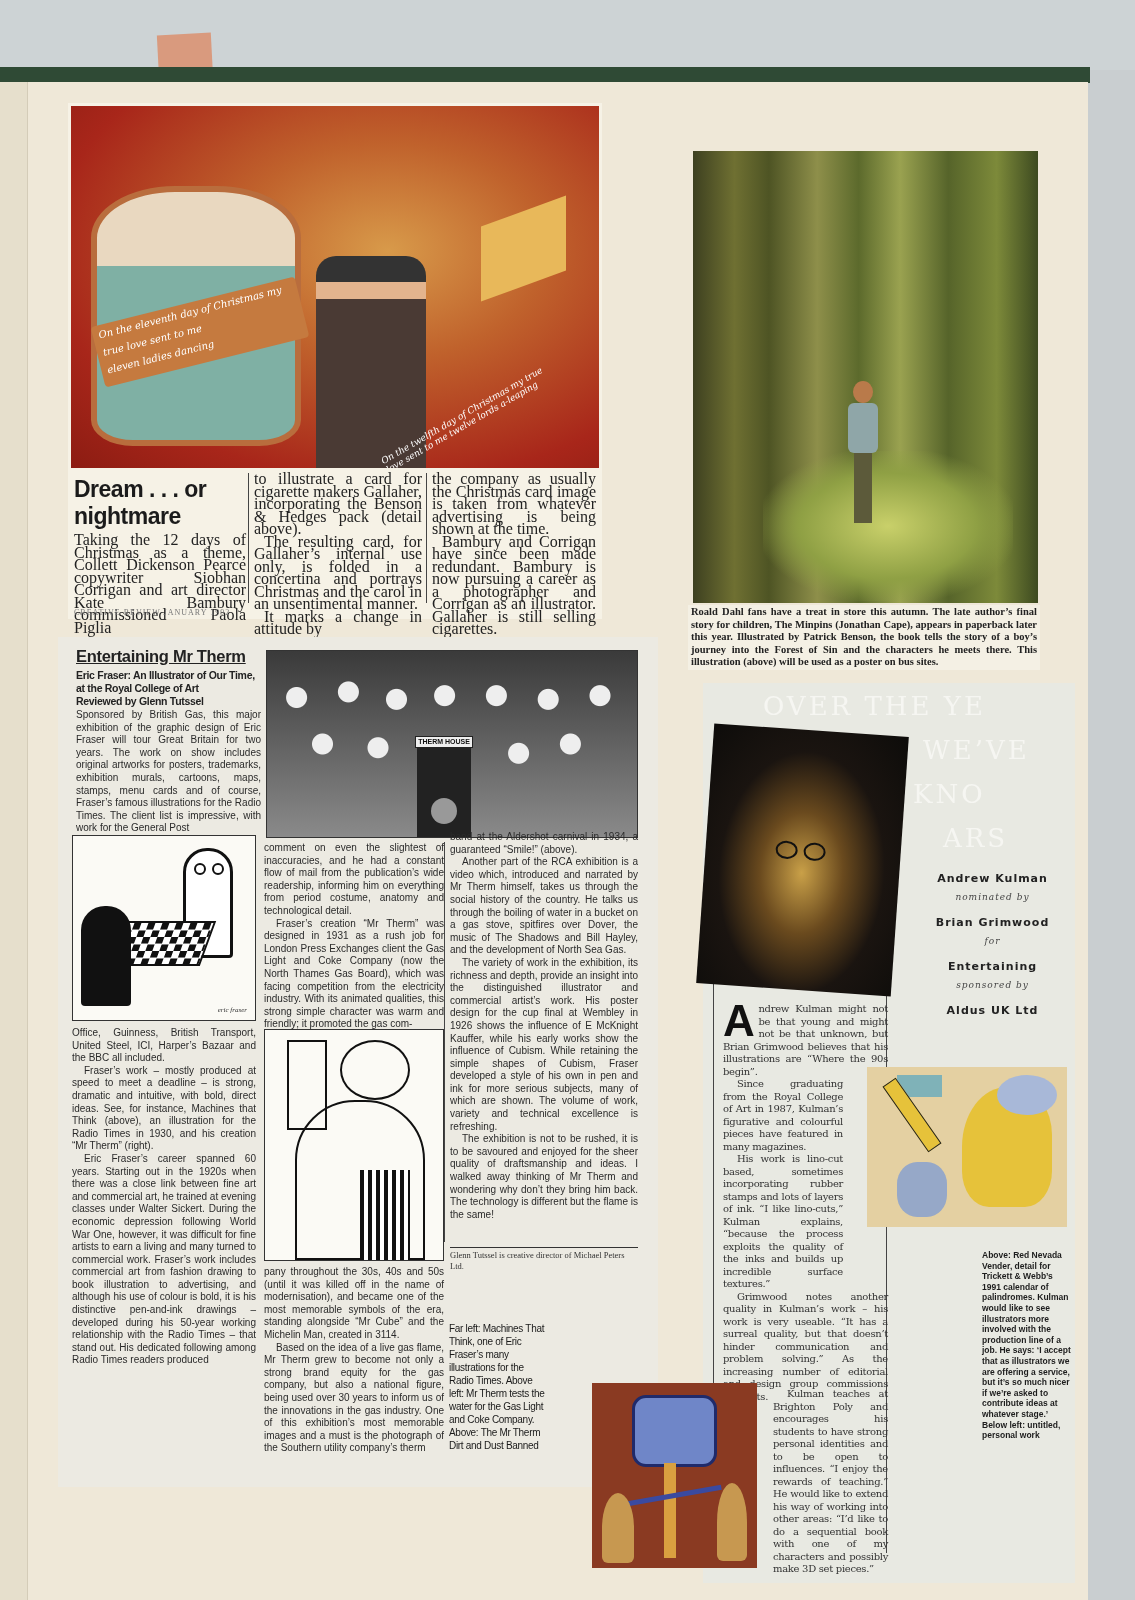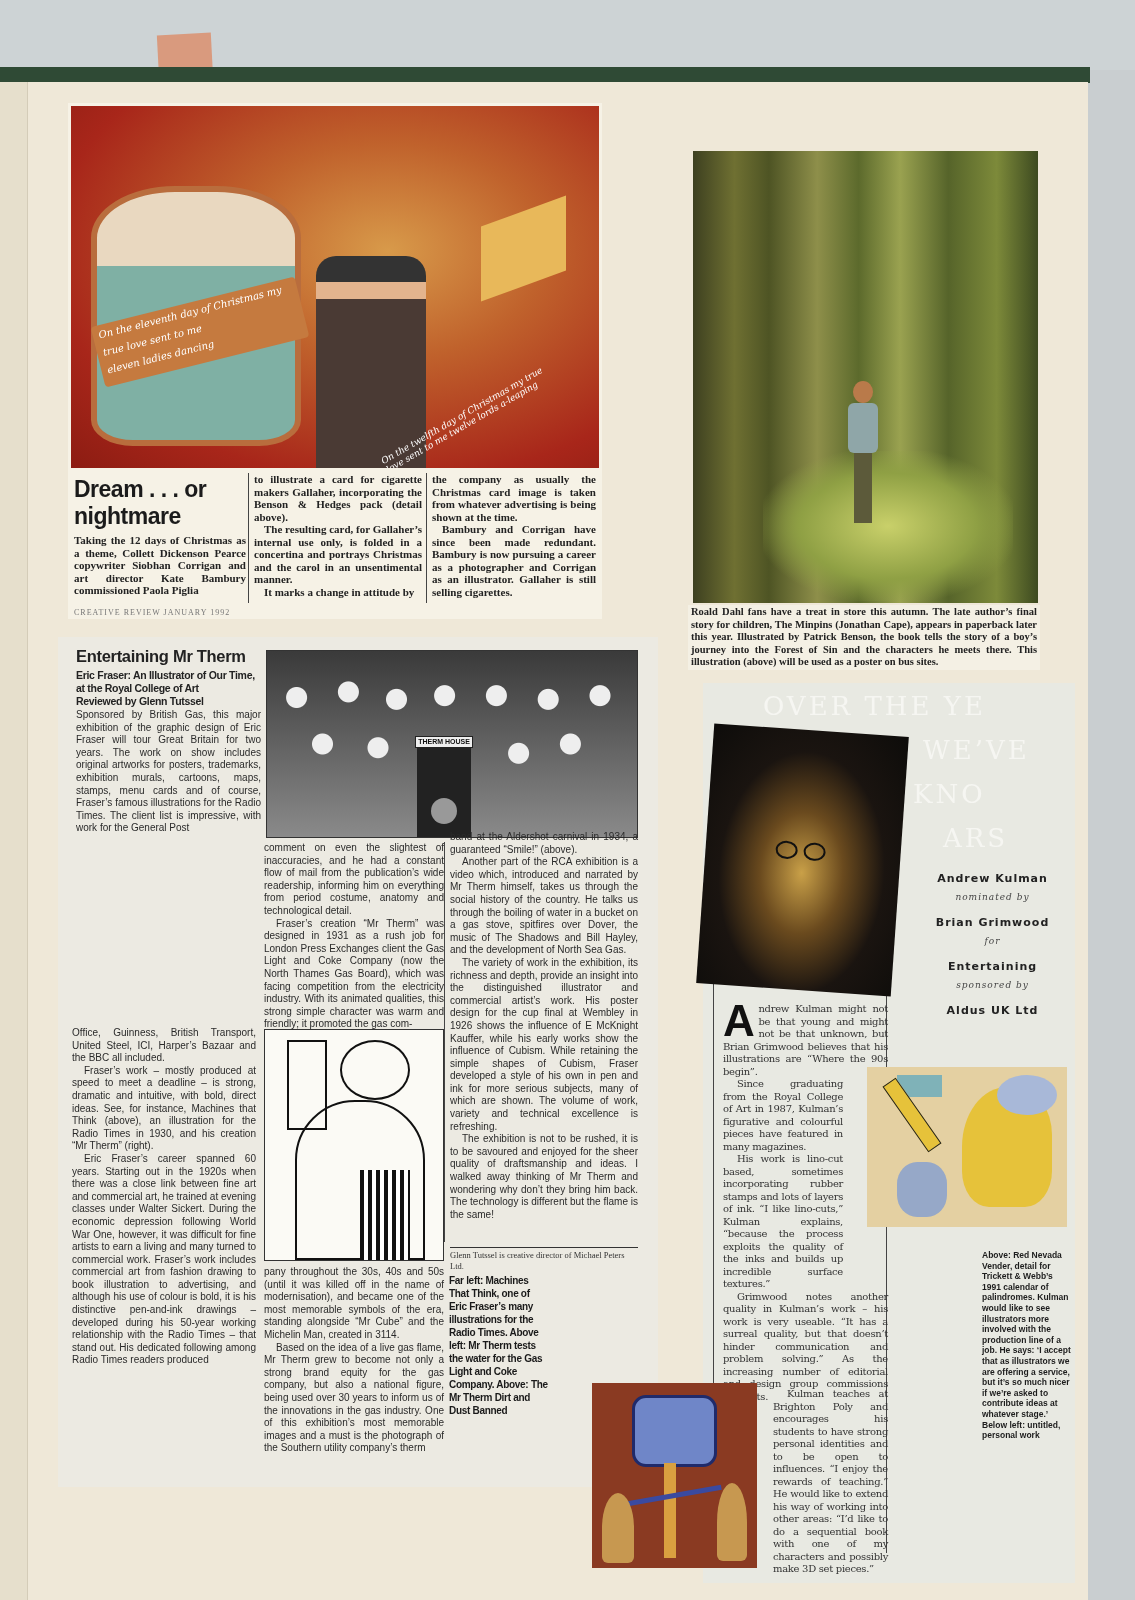--- a/index.html
+++ b/index.html
@@ -15,39 +15,39 @@
   .art-christmas { position: absolute; left: 3px; top: 3px; width: 528px; height: 362px;
     background: radial-gradient(ellipse at 60% 40%, #d89a4a 0%, #c0622c 35%, #a8261a 75%, #8c1c12 100%); overflow: hidden; }
   .drum { position: absolute; left: 20px; top: 80px; width: 210px; height: 260px; border-radius: 40% 40% 20% 20%/20% 20% 10% 10%;
     background: linear-gradient(#e9d8c0 0 30%, #7fb0a4 30% 100%); border: 6px solid #b96d3d; }
   .banner { position: absolute; left: 24px; top: 195px; width: 210px; height: 62px; background: #c57a3f; transform: rotate(-14deg); border-radius: 4px; }
   .lyric { position: absolute; color: #fff; font-family: "DejaVu Serif", serif; font-style: italic; font-size: 10px; }
   .tophat { position: absolute; left: 245px; top: 150px; width: 110px; height: 215px; background: linear-gradient(#333 0 12%, #e3b48e 12% 20%, #4a3a34 20% 100%); border-radius: 20px 20px 0 0; }
   .box { position: absolute; left: 410px; top: 105px; width: 85px; height: 75px; background: #e8b85a; transform: skewY(-20deg); }
 
   .c1-head { position: absolute; left: 6px; top: 373px; width: 172px; font-family: "Liberation Sans", sans-serif; font-weight: 900; font-size: 23px; line-height: 27px; color: #1b1b1b; letter-spacing: -0.5px; }
-  .c1-col { position: absolute; top: 370px; font-size: 11px; line-height: 12.5px; text-align: justify; font-weight: bold; }
+  .c1-col { position: absolute; top: 370px; font-size: 16px; line-height: 12.5px; text-align: justify; }
   .c1-col p { text-indent: 10px; }
   .c1-col p.first { text-indent: 0; }
   .rule-v { position: absolute; width: 1px; background: #444; }
   .c1-foot { position: absolute; left: 6px; top: 505px; font-size: 8px; color: #777; font-family: Liberation Serif, serif; letter-spacing: 1px; text-align: right; }
 
   
   .forest { position: absolute; left: 693px; top: 151px; width: 345px; height: 452px;
     background: linear-gradient(90deg, #3d4020 0%, #6f7032 12%, #4e5424 22%, #8e8f4a 36%, #5c6a2c 48%, #9aa250 60%, #56642a 74%, #7d8a3a 88%, #3d4a20 100%); }
   .forest .light { position: absolute; left: 70px; top: 300px; width: 250px; height: 150px; background: radial-gradient(ellipse at center, #c9d06a 0%, #8fa044 50%, transparent 75%); }
   .forest .boy { position: absolute; left: 155px; top: 230px; width: 30px; height: 150px; }
   .forest .boy .head { width: 20px; height: 22px; border-radius: 50%; background: #b97a4a; margin-left: 5px; }
   .forest .boy .shirt { width: 30px; height: 50px; background: #8fa6a8; border-radius: 6px; }
   .forest .boy .legs { width: 18px; height: 70px; background: #5c5a3a; margin-left: 6px; }
   .forest-cap { position: absolute; left: 688px; top: 605px; width: 352px; font-weight: bold; font-size: 10.5px; line-height: 12.5px; text-align: justify; background: #f4f0e4; padding: 1px 3px; }
 
   
   .clip2 { position: absolute; left: 58px; top: 637px; width: 600px; height: 850px; background: #eceae2; }
-  .c2-head { position: absolute; left: 18px; top: 10px; font-family: "Liberation Sans", sans-serif; font-weight: bold; font-size: 16.5px; color: #222; letter-spacing: -0.3px; }
+  .c2-head { position: absolute; left: 18px; top: 10px; font-family: "Liberation Sans", sans-serif; font-weight: bold; font-size: 16.5px; color: #222; letter-spacing: -0.3px; text-decoration: underline; }
   .c2-sub { position: absolute; left: 18px; top: 32px; width: 185px; font-family: "Liberation Sans", sans-serif; font-weight: bold; font-size: 10.5px; line-height: 13px; letter-spacing: -0.3px; }
   .txt { position: absolute; font-family: Liberation Sans, sans-serif; font-size: 10px; line-height: 12.6px; text-align: justify; color: #2a2a2a; }
   .txt p { text-indent: 12px; }
   .txt p.first { text-indent: 0; }
   .photo-therm { position: absolute; left: 208px; top: 13px; width: 372px; height: 188px;
     background: repeating-radial-gradient(circle at 20px 30px, #d8d4cc 0 8px, #444 9px 22px); filter: grayscale(1); overflow: hidden; border: 1px solid #333; }
   .photo-therm .bg { position: absolute; inset: 0; background:
       radial-gradient(circle at 8% 25%, #eee 0 10px, transparent 11px),
       radial-gradient(circle at 22% 22%, #eee 0 10px, transparent 11px),
       radial-gradient(circle at 35% 26%, #eee 0 10px, transparent 11px),
@@ -69,21 +69,21 @@
   .board { position: absolute; left: 45px; top: 85px; width: 90px; height: 45px; transform: skewX(-20deg);
     background: repeating-conic-gradient(#111 0 25%, #fff 0 50%) 0 0/14px 14px; border: 2px solid #111; }
   .person { position: absolute; left: 8px; top: 70px; width: 50px; height: 100px; background: #111; border-radius: 24px 24px 4px 4px; }
   .sig { position: absolute; right: 8px; bottom: 6px; font-style: italic; font-size: 7px; color: #333; }
   .illus-therm { position: absolute; left: 206px; top: 392px; width: 180px; height: 232px; border: 1px solid #333; background: #fbfaf5; overflow: hidden; }
   .door { position: absolute; left: 22px; top: 10px; width: 40px; height: 90px; border: 2px solid #111; }
   .flame-head { position: absolute; left: 75px; top: 10px; width: 70px; height: 60px; border: 2px solid #111; border-radius: 50%; }
   .therm-body { position: absolute; left: 30px; top: 70px; width: 130px; height: 160px; border: 2px solid #111; border-radius: 60px 60px 0 0; }
   .bucket { position: absolute; left: 95px; top: 140px; width: 50px; height: 90px; background: repeating-linear-gradient(90deg, #111 0 4px, #fff 4px 8px); }
   .rule-h { position: absolute; height: 1px; background: #333; }
-  .caption-bold { position: absolute; font-family: "Liberation Sans", sans-serif; font-weight: bold; font-size: 10px; line-height: 13px; letter-spacing: -0.3px; color: #1a1a1a; }
+  .caption-bold { position: absolute; font-family: "Liberation Sans", sans-serif; font-weight: normal; font-size: 10px; line-height: 13px; letter-spacing: -0.3px; color: #1a1a1a; margin-top: 48px; }
   .credit { position: absolute; font-family: "Liberation Serif", serif; font-size: 8.5px; line-height: 11px; color: #333; }
 
   
   .clip3 { position: absolute; left: 703px; top: 683px; width: 372px; height: 900px; background: #e8e9e2; }
   .ghost { position: absolute; font-family: "DejaVu Serif", serif; font-size: 26px; color: #f6f6f2; letter-spacing: 3px; }
   .portrait { position: absolute; left: 705px; top: 730px; width: 195px; height: 260px; background: radial-gradient(ellipse at 50% 55%, #c9a048 0%, #6a4a1e 30%, #1a1410 60%, #0d0c0a 100%); transform: rotate(4deg); }
   .portrait .glasses { position: absolute; left: 70px; top: 112px; width: 60px; height: 18px; }
   .portrait .glasses span { display: inline-block; width: 22px; height: 18px; border: 2px solid #111; border-radius: 50%; margin-right: 6px; }
   .award { position: absolute; left: 915px; top: 850px; width: 155px; height: 170px; text-align: center; }
   .award .name { font-family: "DejaVu Sans", sans-serif; font-weight: bold; font-size: 11px; color: #222; letter-spacing: 1px; margin-top: 22px; }
@@ -164,20 +164,29 @@
   <div class="txt" style="left:18px;top:72px;width:185px;">
     <p class="first">Sponsored by British Gas, this major exhibition of the graphic design of Eric Fraser will tour Great Britain for two years. The work on show includes original artworks for posters, trademarks, exhibition murals, cartoons, maps, stamps, menu cards and of course, Fraser’s famous illustrations for the Radio Times. The client list is impressive, with work for the General Post</p>
   </div>
   <div class="photo-therm">
     <div class="bg"></div>
     <div class="therm-sign">THERM HOUSE</div>
     <div class="therm-box">
         <div class="dial"></div>
       </div>
   </div>
+  <div class="illus-chess">
+    <div class="robot">
+      <span class="eye" style="left:8px;"></span>
+        <span class="eye" style="left:26px;"></span>
+    </div>
+    <div class="board"></div>
+    <div class="person"></div>
+    <div class="sig">eric fraser</div>
+  </div>
   <div class="txt" style="left:14px;top:390px;width:184px;">
     <p class="first">Office, Guinness, British Transport, United Steel, ICI, Harper’s Bazaar and the BBC all included.</p>
     <p>Fraser’s work – mostly produced at speed to meet a deadline – is strong, dramatic and intuitive, with bold, direct ideas. See, for instance, Machines that Think (above), an illustration for the Radio Times in 1930, and his creation “Mr Therm” (right).</p>
     <p>Eric Fraser’s career spanned 60 years. Starting out in the 1920s when there was a close link between fine art and commercial art, he trained at evening classes under Walter Sickert. During the economic depression following World War One, however, it was difficult for fine artists to earn a living and many turned to commercial work. Fraser’s work includes commercial art from fashion drawing to book illustration to advertising, and although his use of colour is bold, it is his distinctive pen-and-ink drawings – developed during his 50-year working relationship with the Radio Times – that stand out. His dedicated following among Radio Times readers produced</p>
   </div>
   <div class="txt" style="left:206px;top:205px;width:180px;">
     <p class="first">comment on even the slightest of inaccuracies, and he had a constant flow of mail from the publication’s wide readership, informing him on everything from period costume, anatomy and technological detail.</p>
     <p>Fraser’s creation “Mr Therm” was designed in 1931 as a rush job for London Press Exchanges client the Gas Light and Coke Company (now the North Thames Gas Board), which was facing competition from the electricity industry. With its animated qualities, this strong simple character was warm and friendly; it promoted the gas com-</p>
   </div>
   <div class="illus-therm">

